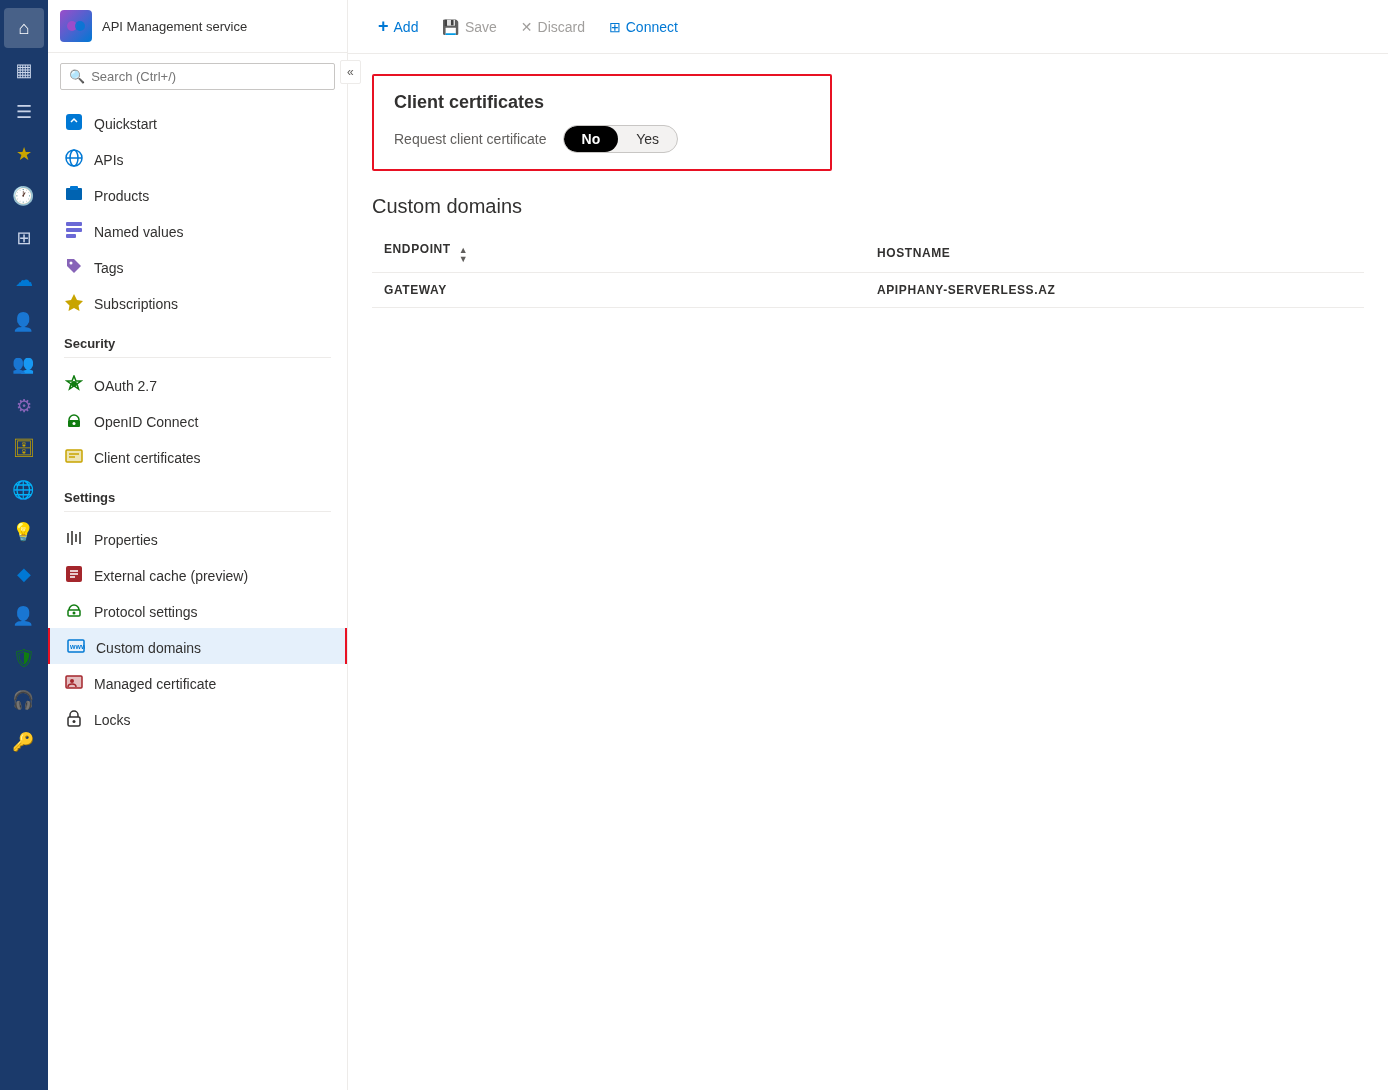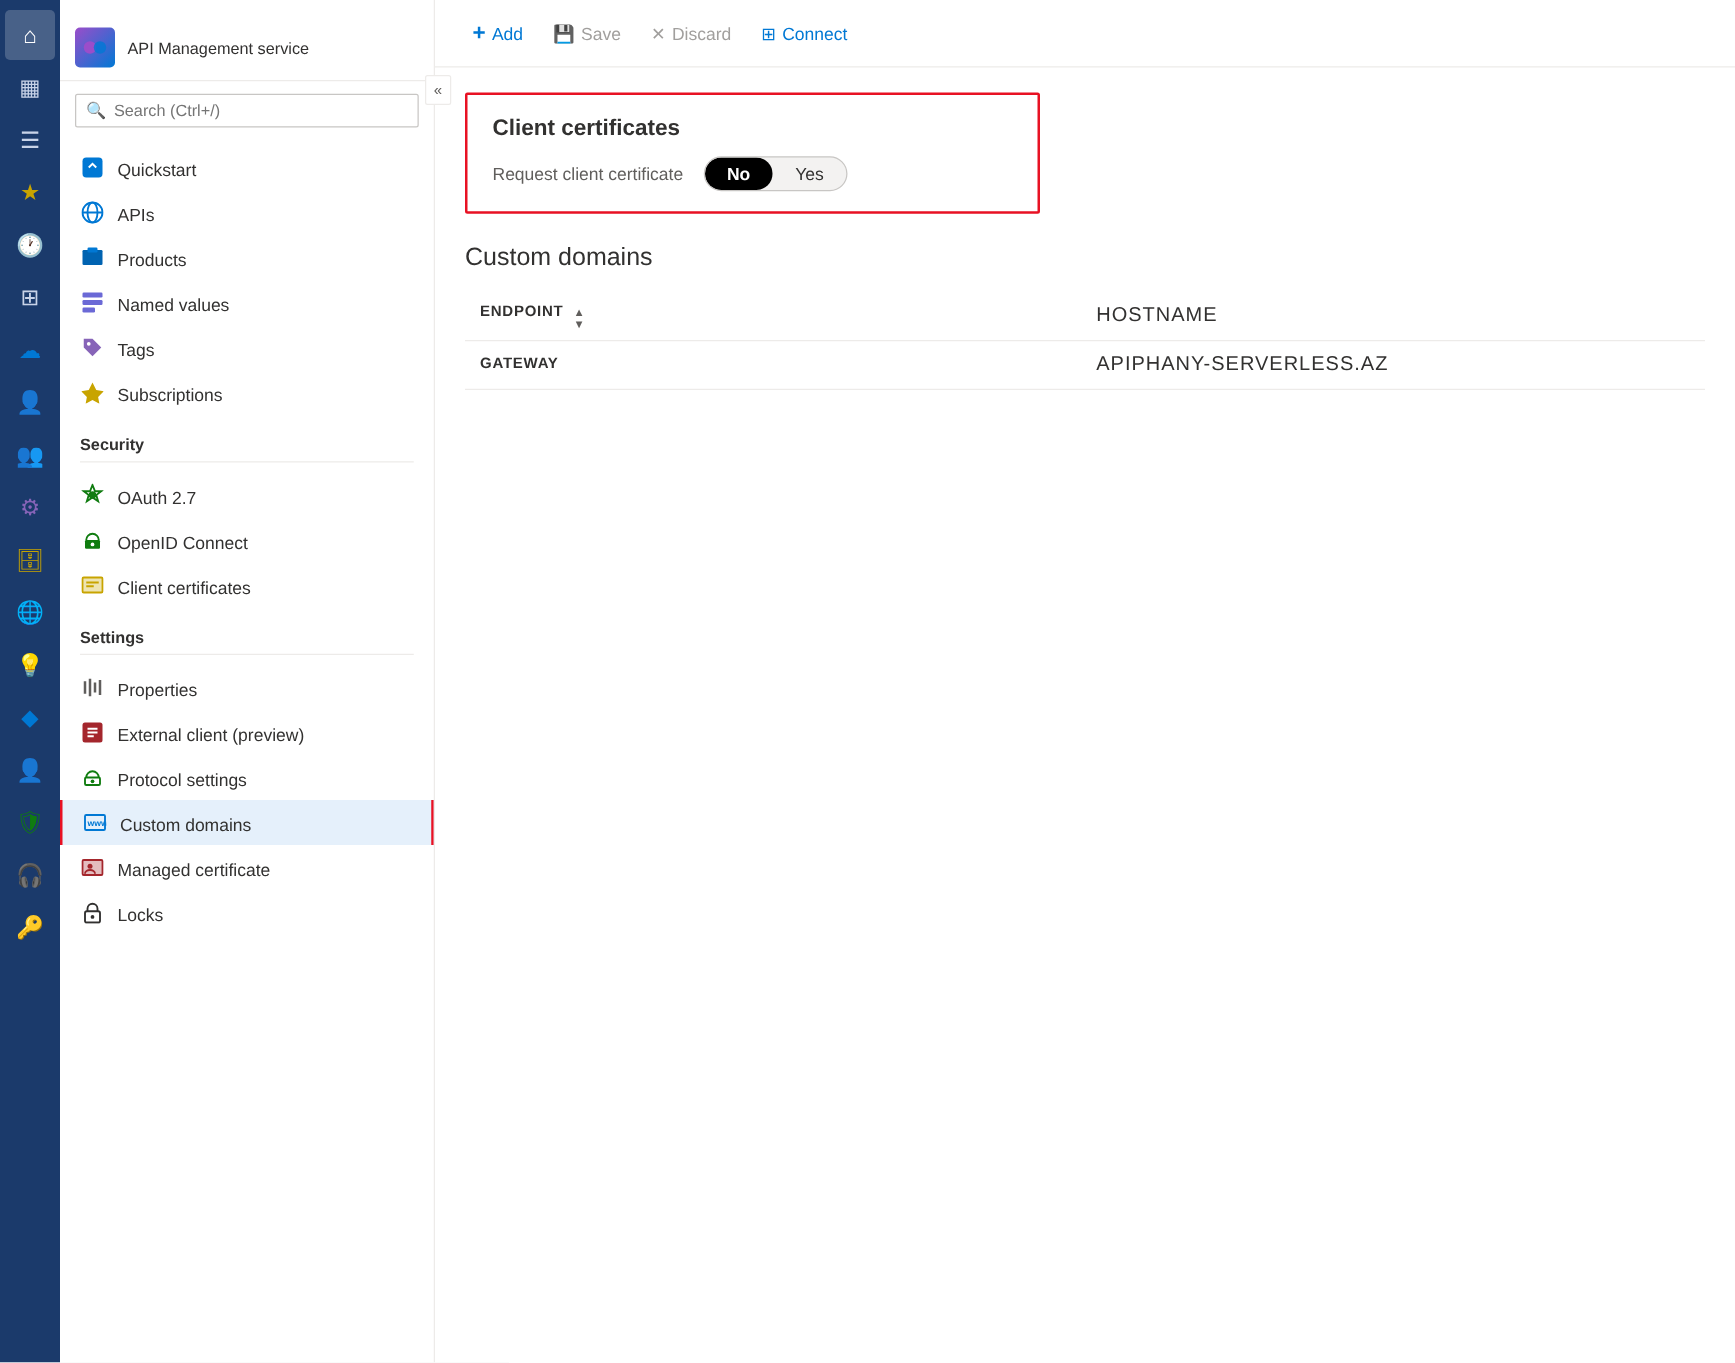--- a/index.html
+++ b/index.html
@@ -38,21 +38,20 @@
       flex-direction: column;
       overflow-y: auto;
       flex-shrink: 0;
     }
     .sidebar-header {
       padding: 10px 12px;
       display: flex;
       align-items: center;
       gap: 10px;
       border-bottom: 1px solid #edebe9;
-      margin-top: 12px;
     }
     .sidebar-logo {
       width: 32px;
       height: 32px;
       background: linear-gradient(135deg, #9b4dca, #0078d4);
       border-radius: 4px;
       display: flex; align-items: center; justify-content: center;
       color: white; font-size: 14px; font-weight: bold;
     }
     .sidebar-title { font-size: 13px; color: #323130; font-weight: 500; }
@@ -208,21 +207,21 @@
     }
 
     .table-header {
       display: flex;
       align-items: center;
       padding: 8px 12px;
       border-bottom: 1px solid #edebe9;
       background: white;
     }
     .col-endpoint { flex: 1; font-size: 12px; font-weight: 700; color: #323130; letter-spacing: 0.05em; text-transform: uppercase; }
-    .col-hostname { flex: 1; font-size: 16px; font-weight: 400; color: #323130; letter-spacing: 0.05em; text-transform: uppercase; margin-left: 18px; }
+    .col-hostname { flex: 1; font-size: 12px; font-weight: 700; color: #323130; letter-spacing: 0.05em; text-transform: uppercase; margin-left: 18px; }
     .sort-icons { display: inline-flex; flex-direction: column; margin-left: 4px; font-size: 9px; color: #605e5c; line-height: 1; }
 
     .table-row {
       display: flex;
       align-items: flex-start;
       padding: 10px 12px;
       border-bottom: 1px solid #edebe9;
     }
   </style>
 </head>
@@ -370,21 +369,21 @@
       </div>
       <span>Properties</span>
     </div>
     <div class="nav-item">
       <div class="nav-icon">
         <svg width="18" height="18" viewBox="0 0 18 18">
             <rect x="1" y="1" width="16" height="16" rx="2" fill="#a4262c"></rect>
             <path d="M5 6h8M5 9h8M5 12h5" stroke="white" stroke-width="1.5"></path>
           </svg>
       </div>
-      <span>External client (preview)</span>
+      <span>External cache (preview)</span>
     </div>
     <div class="nav-item">
       <div class="nav-icon">
         <svg width="18" height="18" viewBox="0 0 18 18">
             <path d="M4 9a5 5 0 1 1 10 0" stroke="#107c10" stroke-width="1.5" fill="none"></path>
             <rect x="3" y="9" width="12" height="6" rx="1" fill="none" stroke="#107c10" stroke-width="1.5"></rect>
             <circle cx="9" cy="12" r="1.5" fill="#107c10"></circle>
           </svg>
       </div>
       <span>Protocol settings</span>

